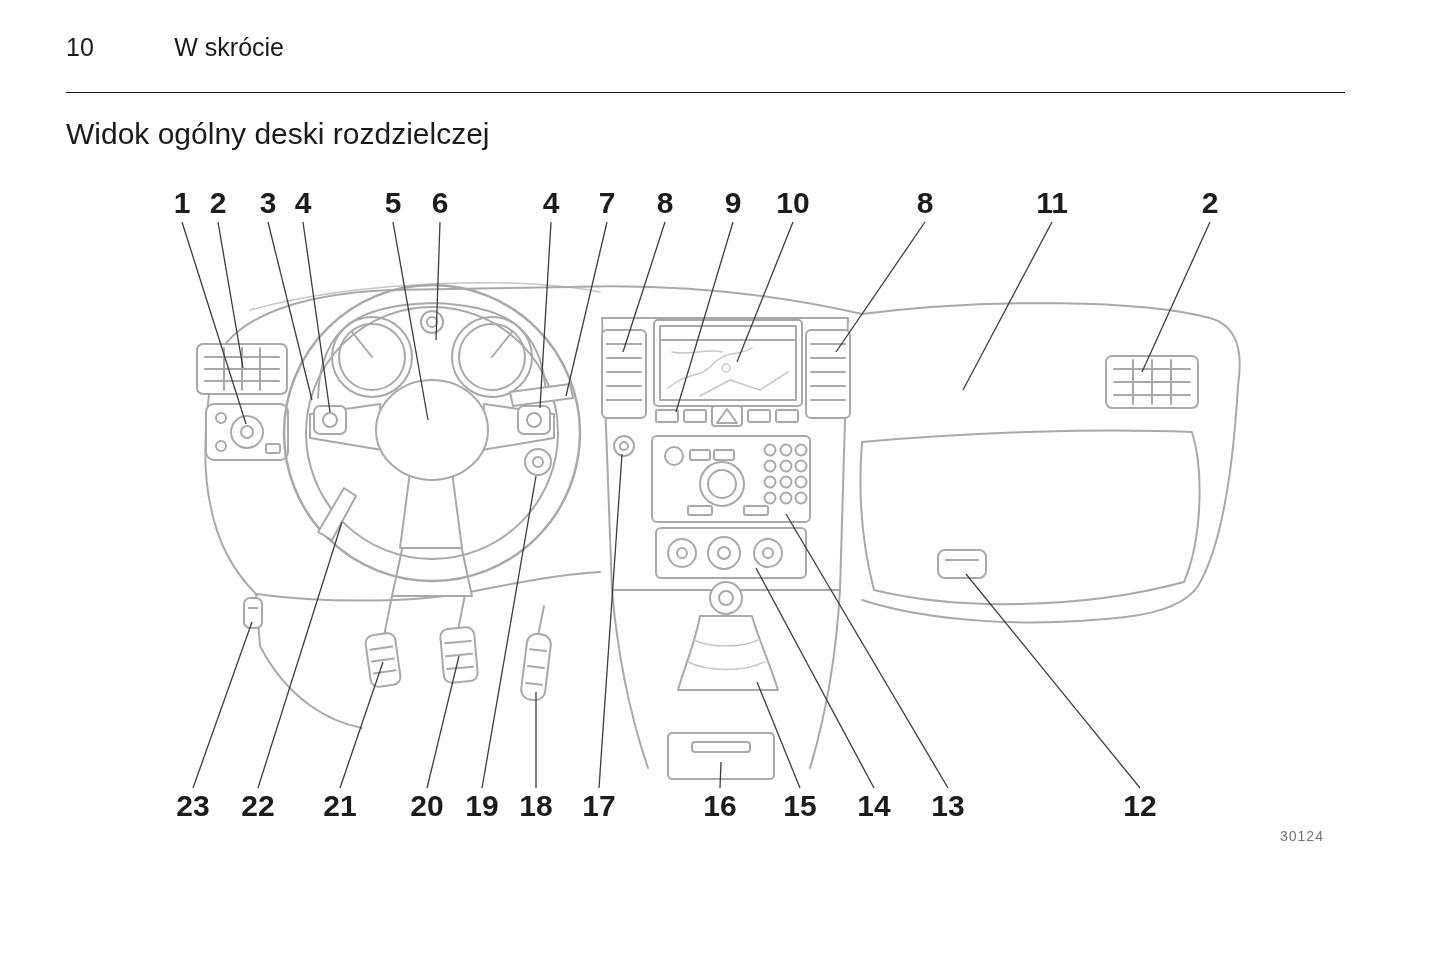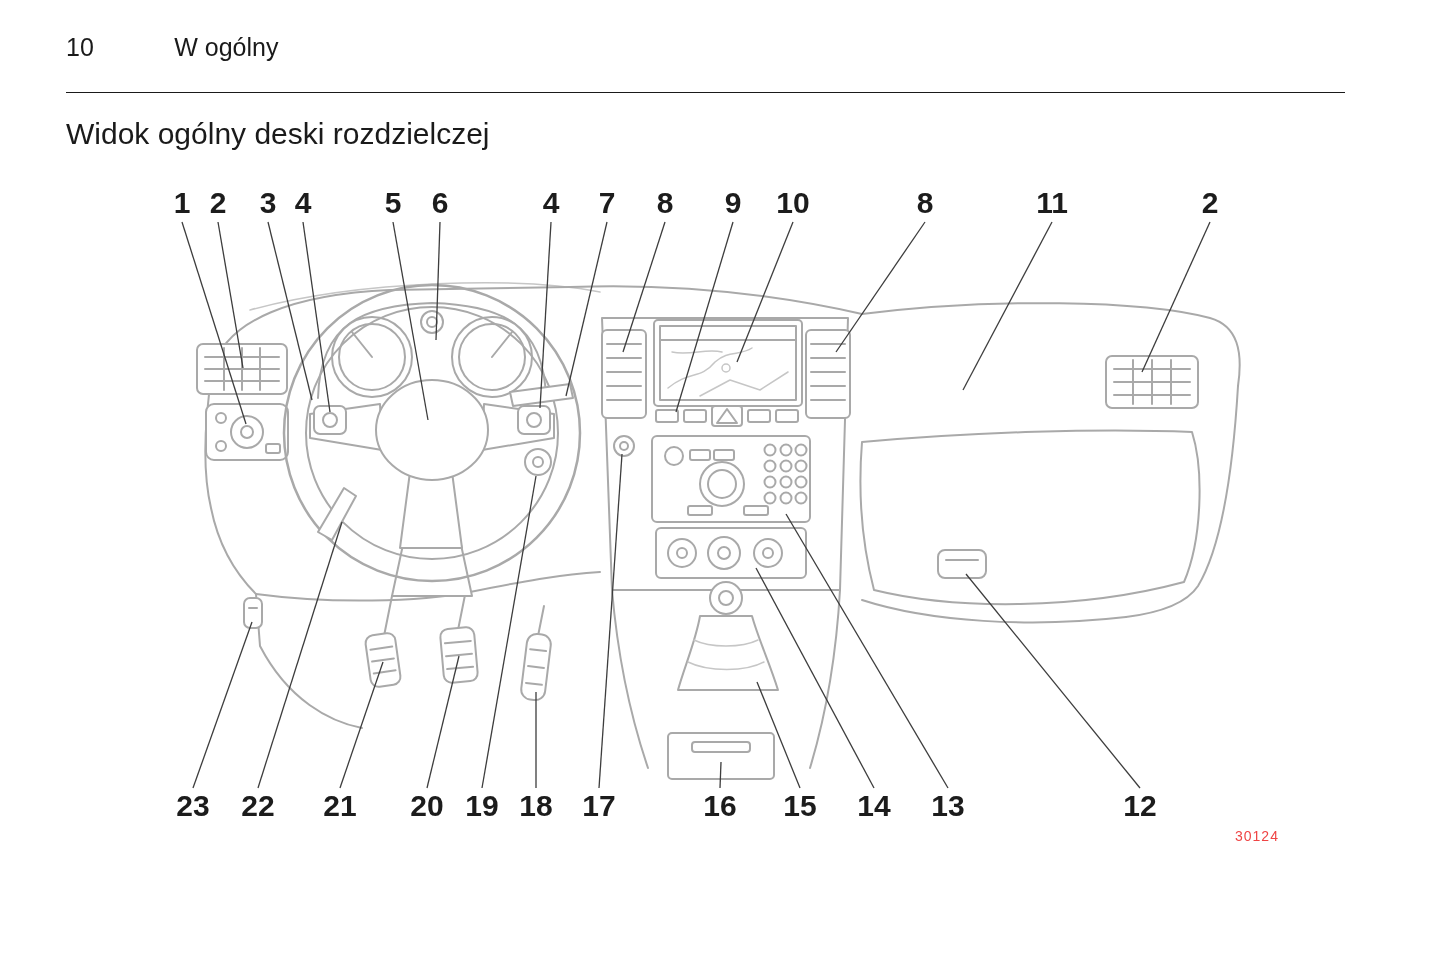--- a/index.html
+++ b/index.html
@@ -5,34 +5,34 @@
   html,body{margin:0;padding:0;}
   body{
     width:1445px;height:965px;position:relative;background:#ffffff;
     font-family:"Liberation Sans",sans-serif;color:#1a1a1a;overflow:hidden;
   }
   .page-header{position:absolute;top:33px;left:66px;}
   .page-number{font-size:25px;display:inline-block;}
   .section-title{font-size:25px;display:inline-block;margin-left:76px;}
   .header-rule{position:absolute;top:92px;left:66px;width:1279px;height:1px;background:#1a1a1a;}
   .heading{position:absolute;top:117px;left:66px;font-size:30px;font-weight:400;margin:0;text-align:right;}
-  .figure-code{position:absolute;top:828px;left:1235px;font-size:14px;color:#ef4444;letter-spacing:1px;}
+  .figure-code{position:absolute;top:828px;left:1280px;font-size:14px;color:#737373;letter-spacing:1px;}
   svg.diagram{position:absolute;top:0;left:0;}
   .callout{font-family:"Liberation Sans",sans-serif;font-size:30px;font-weight:bold;fill:#1c1c1c;text-anchor:middle;}
   .leader{stroke:#3d3d3d;stroke-width:1.3;fill:none;}
   .sketch{stroke:#a9a9a9;stroke-width:2;fill:none;stroke-linecap:round;stroke-linejoin:round;}
   .sketch-light{stroke:#c6c6c6;stroke-width:1.5;fill:none;stroke-linecap:round;}
   .fw{fill:#ffffff;}
 </style>
 </head>
 <body>
 
 <header class="page-header">
   <span class="page-number">10</span>
-  <span class="section-title">W ogólny</span>
+  <span class="section-title">W skrócie</span>
 </header>
 <div class="header-rule"></div>
 <h1 class="heading">Widok ogólny deski rozdzielczej</h1>
 <div class="figure-code">30124</div>
 
 <svg class="diagram" width="1445" height="965" viewBox="0 0 1445 965" xmlns="http://www.w3.org/2000/svg">
 
   <g>
 
     <path class="sketch-light" d="M 250 310 C 360 280 520 276 600 292"></path>

